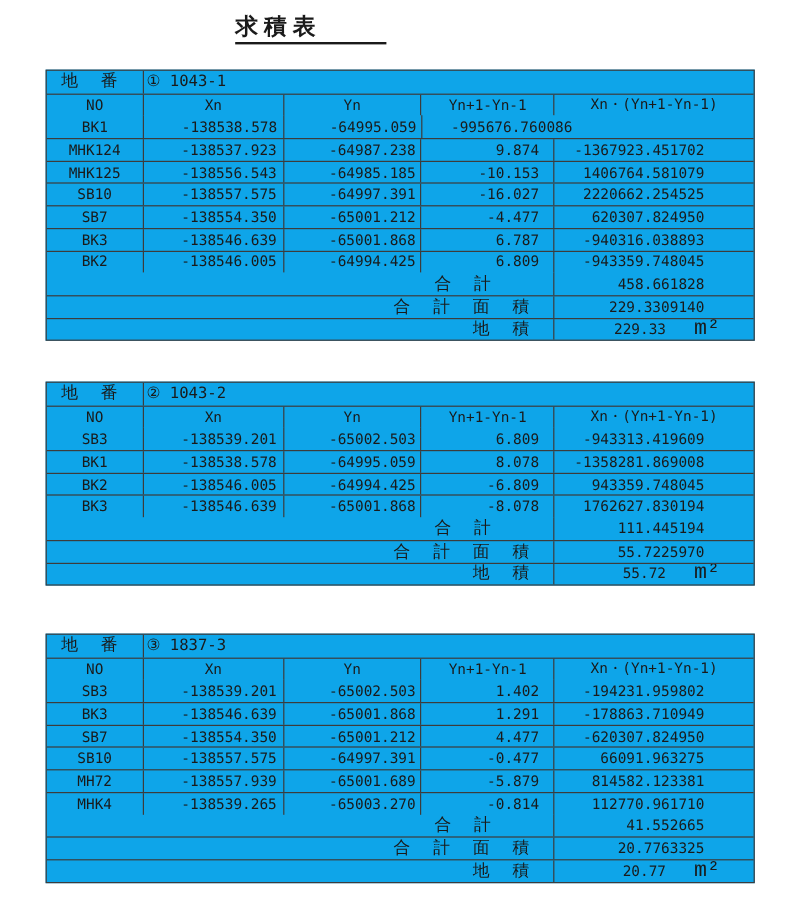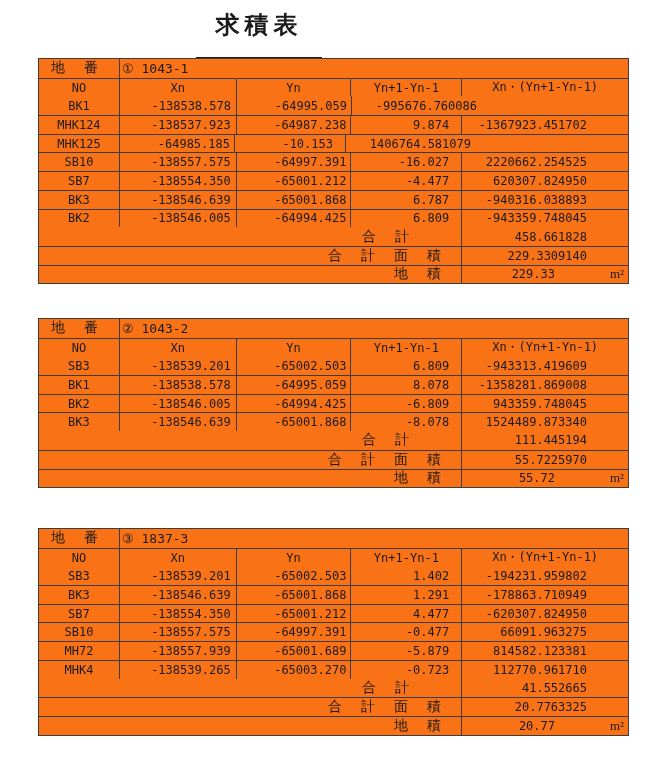--- a/index.html
+++ b/index.html
@@ -2,26 +2,26 @@
 <html><head>
 <meta charset="utf-8">
 <style>
   html,body{margin:0;padding:0;}
   body{
     width:657px;height:758px;background:#ffffff;position:relative;
     font-family:"DejaVu Sans",sans-serif;color:#1a1a1a;overflow:hidden;
   }
   .title{
     position:absolute;top:9px;left:196px;width:126px;
-    text-align:center;font-size:24px;font-weight:bold;letter-spacing:5px;
-    padding-bottom:16px;border-bottom:2px solid #1a1a1a;
+    font-size:19px;font-weight:bold;letter-spacing:5px;
+    padding-bottom:0;border-bottom:2px solid #1a1a1a;
     font-family:"DejaVu Sans",sans-serif;
   }
   .tables{position:absolute;top:0;left:0;width:657px;height:758px;}
-  .qtable{position:absolute;left:38px;width:591px;border:1px solid #3c3c3c;box-sizing:border-box;background:#f97316;}
+  .qtable{position:absolute;left:38px;width:591px;border:1px solid #3c3c3c;box-sizing:border-box;background:#0ea5e9;}
   .tables > div:nth-of-type(1){top:58px;}
   .tables > div:nth-of-type(2){top:318px;}
   .tables > div:nth-of-type(3){top:528px;}
   .row{display:flex;height:18.7px;box-sizing:border-box;align-items:center;}
   .row + .row{border-top:1px solid #3c3c3c;}
   .cell{box-sizing:border-box;height:100%;display:flex;align-items:center;overflow:hidden;white-space:nowrap;}
   .cell + .cell{border-left:1px solid #3c3c3c;}
   .c1{width:80px;justify-content:center;}
   .c2{width:117px;justify-content:flex-end;padding-right:5px;}
   .c3{width:115px;justify-content:flex-end;padding-right:4px;}
@@ -29,21 +29,21 @@
   .c5{width:167px;justify-content:flex-end;padding-right:41px;}
   .mono{font-family:"DejaVu Sans Mono","Liberation Mono",monospace;font-size:12px;}
   .hdr{justify-content:center;padding-right:0;}
   .parcel-label{width:80px;padding-left:12px;font-size:14px;letter-spacing:19px;}
   .parcel-value{width:509px;padding-left:2px;font-family:"DejaVu Sans Mono","Liberation Mono",monospace;font-size:13px;border-left:1px solid #3c3c3c;}
   .merged{width:422px;justify-content:flex-end;}
   .sum-label{font-size:14px;letter-spacing:19px;margin-right:-19px;}
   .pad-sum{padding-right:52px;}
   .pad-area{padding-right:20px;}
   .c5.area-cell{position:relative;padding-right:73px;}
-  .unit{position:absolute;right:4px;font-size:13px;font-family:Liberation Serif, serif;letter-spacing:0;}
+  .unit{position:absolute;right:28px;font-size:18px;font-family:Liberation Mono, monospace;letter-spacing:0;}
 </style>
 </head>
 <body>
 
 <div class="title">求積表</div>
 
 <div class="tables">
 
 <div class="qtable">
 
@@ -70,20 +70,21 @@
           </div>
         <div class="row mono">
             <div class="cell c1">MHK124</div>
             <div class="cell c2">-138537.923</div>
             <div class="cell c3">-64987.238</div>
             <div class="cell c4">9.874</div>
             <div class="cell c5">-1367923.451702</div>
           </div>
         <div class="row mono">
             <div class="cell c1">MHK125</div>
+            <div class="cell c2">-138556.543</div>
             <div class="cell c3">-64985.185</div>
             <div class="cell c4">-10.153</div>
             <div class="cell c5">1406764.581079</div>
           </div>
         <div class="row mono">
             <div class="cell c1">SB10</div>
             <div class="cell c2">-138557.575</div>
             <div class="cell c3">-64997.391</div>
             <div class="cell c4">-16.027</div>
             <div class="cell c5">2220662.254525</div>
@@ -172,21 +173,21 @@
             <div class="cell c2">-138546.005</div>
             <div class="cell c3">-64994.425</div>
             <div class="cell c4">-6.809</div>
             <div class="cell c5">943359.748045</div>
           </div>
         <div class="row mono">
             <div class="cell c1">BK3</div>
             <div class="cell c2">-138546.639</div>
             <div class="cell c3">-65001.868</div>
             <div class="cell c4">-8.078</div>
-            <div class="cell c5">1524489.873340</div>
+            <div class="cell c5">1762627.830194</div>
           </div>
       </div>
 
       <div class="row">
         <div class="cell merged pad-sum">
           <span class="sum-label">合計</span>
         </div>
         <div class="cell c5 mono">111.445194</div>
       </div>
 
@@ -257,21 +258,21 @@
             <div class="cell c1">MH72</div>
             <div class="cell c2">-138557.939</div>
             <div class="cell c3">-65001.689</div>
             <div class="cell c4">-5.879</div>
             <div class="cell c5">814582.123381</div>
           </div>
         <div class="row mono">
             <div class="cell c1">MHK4</div>
             <div class="cell c2">-138539.265</div>
             <div class="cell c3">-65003.270</div>
-            <div class="cell c4">-0.723</div>
+            <div class="cell c4">-0.814</div>
             <div class="cell c5">112770.961710</div>
           </div>
       </div>
 
       <div class="row">
         <div class="cell merged pad-sum">
           <span class="sum-label">合計</span>
         </div>
         <div class="cell c5 mono">41.552665</div>
       </div>

